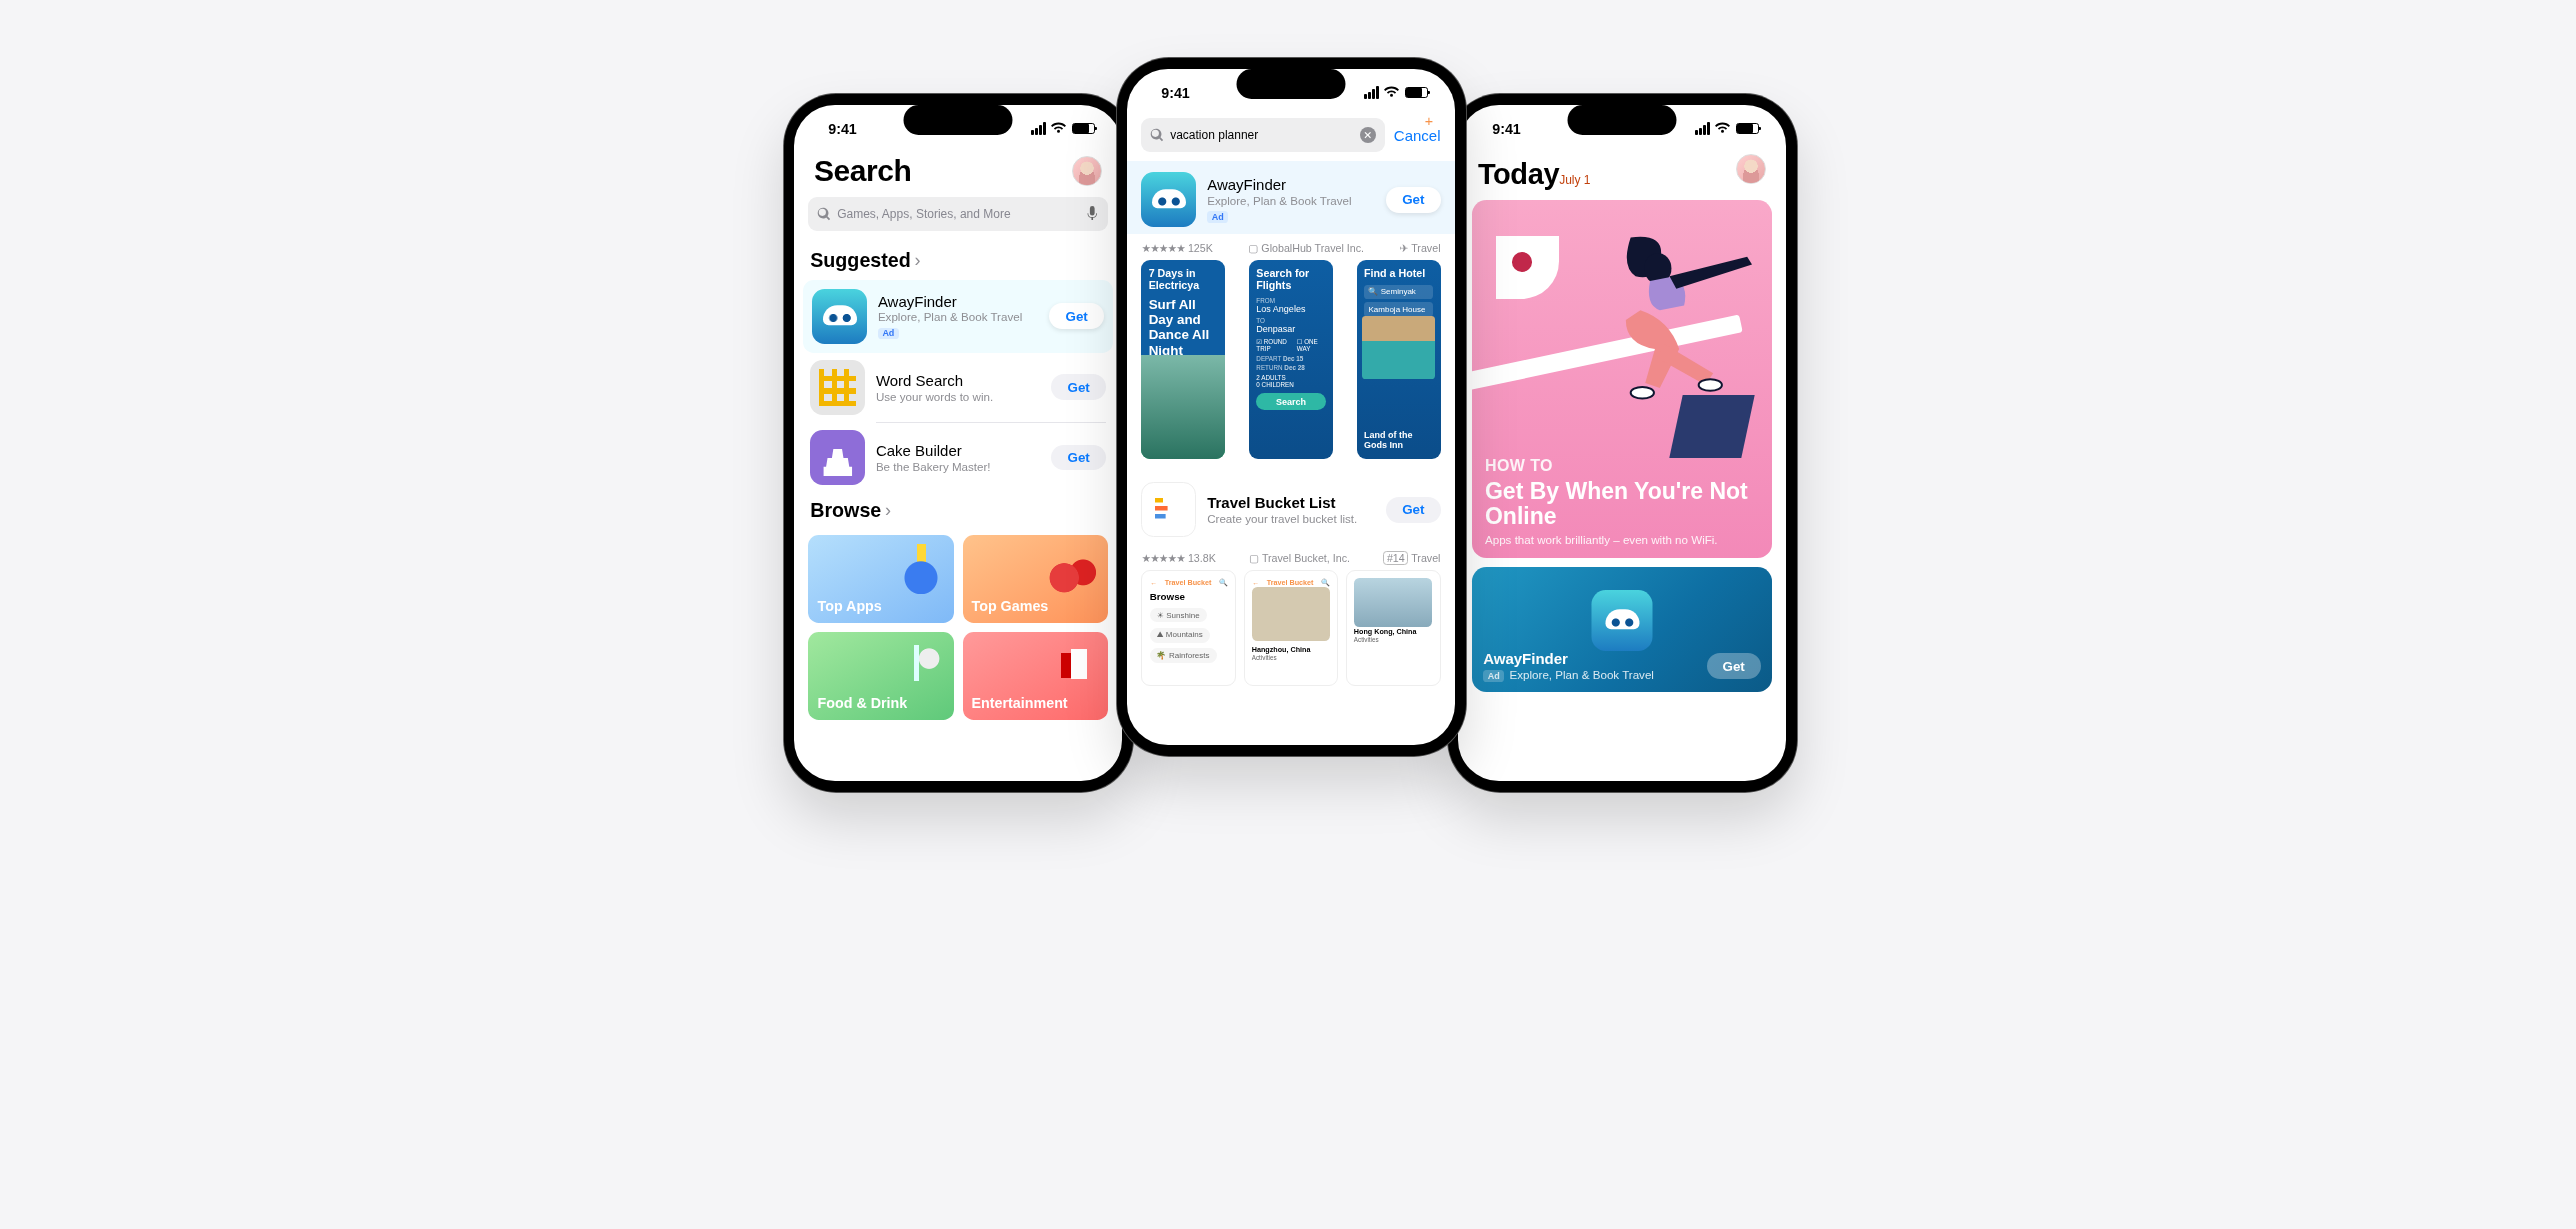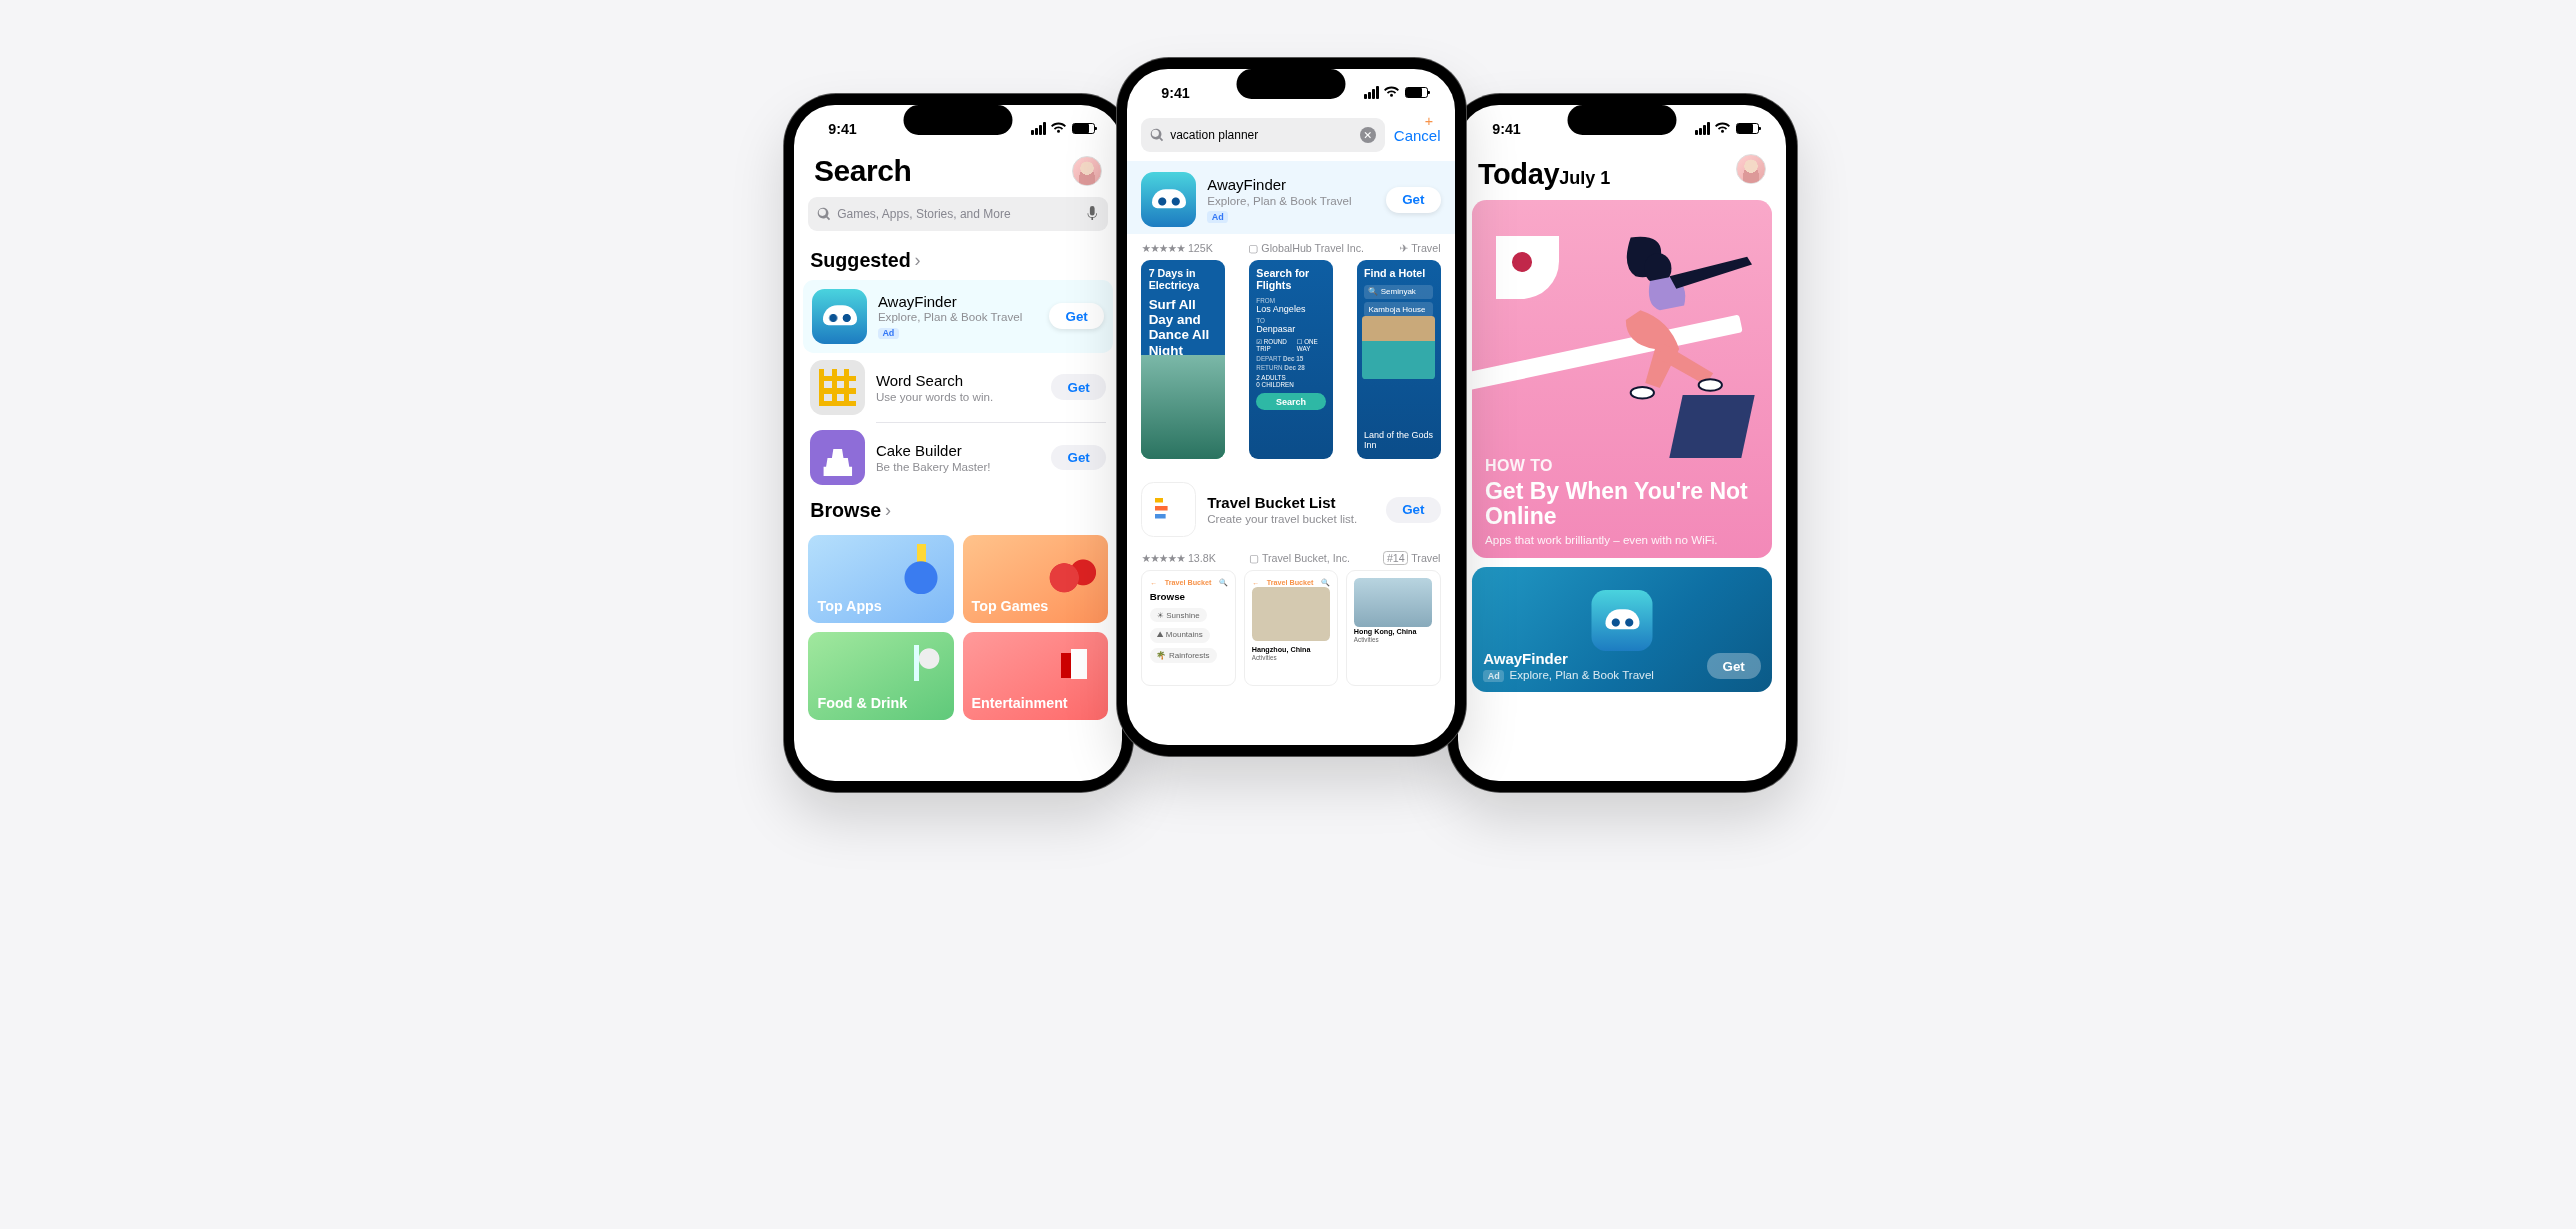--- a/index.html
+++ b/index.html
@@ -152,21 +152,21 @@
 .shot2{flex:1;height:116px;background:#fff;border:0.9px solid #eee;border-radius:9px;padding:7.2px;font-size:8px;color:#666;}
 .shot2 .hdr{display:flex;justify-content:space-between;font-size:7.2px;color:#f7934a;font-weight:600;}
 .shot2 .br{font-size:9.8px;font-weight:700;color:#000;margin:3.6px 0;}
 .shot2 .chip{background:#f5f5f5;border-radius:9px;padding:2.7px 7.2px;margin:2.7px 0;display:inline-block;}
 .shot2.s2 .img{height:54px;background:#d4c9b0;border-radius:5.4px;margin-bottom:3.6px;}
 .shot2.s3 .img{height:49px;background:linear-gradient(#b8d4e0,#8ab);border-radius:5.4px;}
 
 
 .today-title{display:flex;align-items:baseline;padding:1.8px 19.7px 9px;}
 .today-title .big-title{font-size:29px;}
-.date{color:#000000;font-size:18px;font-weight:700;}
+.date{color:#c2410c;font-size:12px;font-weight:400;}
 .hero{margin:0 14.3px 9px;height:358px;border-radius:14.3px;background:linear-gradient(180deg,#f9a8c9 0%,#f389b8 100%);position:relative;overflow:hidden;padding:12.5px;color:#fff;display:flex;flex-direction:column;justify-content:flex-end;}
 .hero .eyebrow{font-size:16px;font-weight:800;opacity:0.9;letter-spacing:0.4px;}
 .hero .ht{font-size:23px;font-weight:800;line-height:1.1;margin:3.6px 0;}
 .hero .hs{font-size:11.6px;opacity:0.9;}
 .hero-art{position:absolute;inset:0;}
 .hero-art .plank{position:absolute;left:-5%;top:40%;width:286px;height:18px;background:#fff;transform:rotate(-12deg);border-radius:3.6px;}
 .hero-art .book{position:absolute;right:8%;bottom:28%;width:72px;height:63px;background:#2a3a6e;transform:skewX(-12deg);}
 .hero-art .eye{position:absolute;left:8%;top:10%;width:63px;height:63px;background:#fff;border-radius:0 0 60% 0;}
 .hero-art .eye::after{content:'';position:absolute;left:25%;top:25%;width:19.7px;height:19.7px;background:#c1274a;border-radius:50%;}
 
@@ -343,21 +343,21 @@
         <div style="font-size:6.3px;opacity:.7;margin-top:1.8px"><span>RETURN</span> <b>Dec 28</b></div>
         <div style="font-size:6.3px;margin-top:2.7px">2   ADULTS</div>
         <div style="font-size:6.3px">0   CHILDREN</div>
         <div class="btn-sm">Search</div>
       </div>
       <div class="shot s3">
         <h4>Find a Hotel</h4>
         <div class="field">🔍 <span>Seminyak</span></div>
         <div class="field">Kamboja House</div>
         <div class="pool"></div>
-        <div style="position:absolute;bottom:9px;left:7.2px;right:7.2px;font-weight:400">Land of the Gods Inn</div>
+        <div style="position:absolute;bottom:9px;left:7.2px;right:7.2px;font-weight:700">Land of the Gods Inn</div>
       </div>
     </div>
 
     <div class="app-row plain">
       <div class="icon-sq ic-bucket"></div>
       <div class="app-meta">
         <div class="nm" style="font-weight:700">Travel Bucket List</div>
         <div class="ds">Create your travel bucket list.</div>
       </div>
       <button class="get-btn">Get</button>

